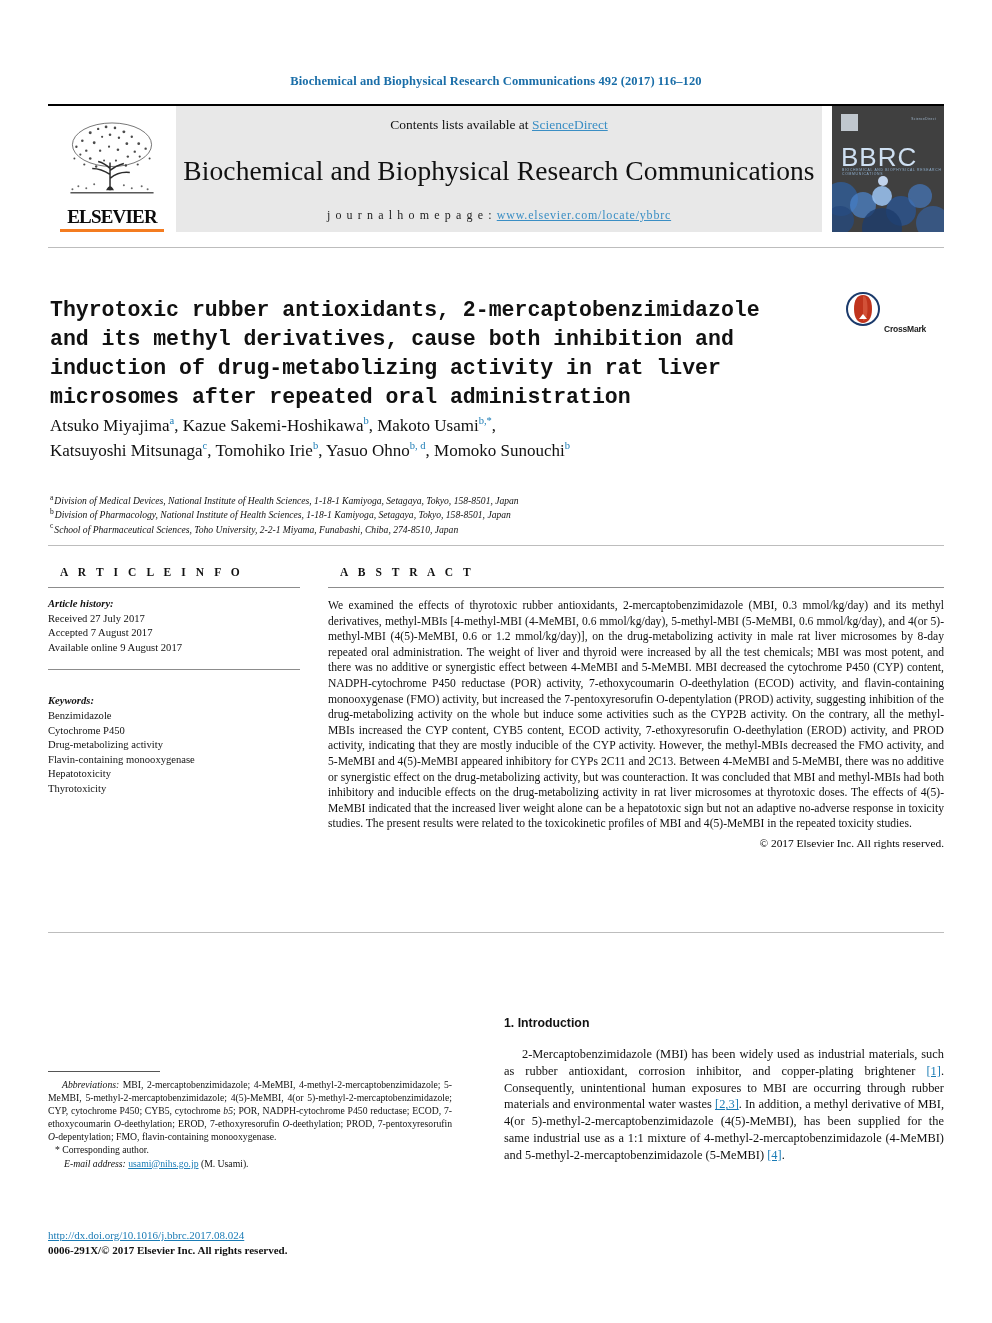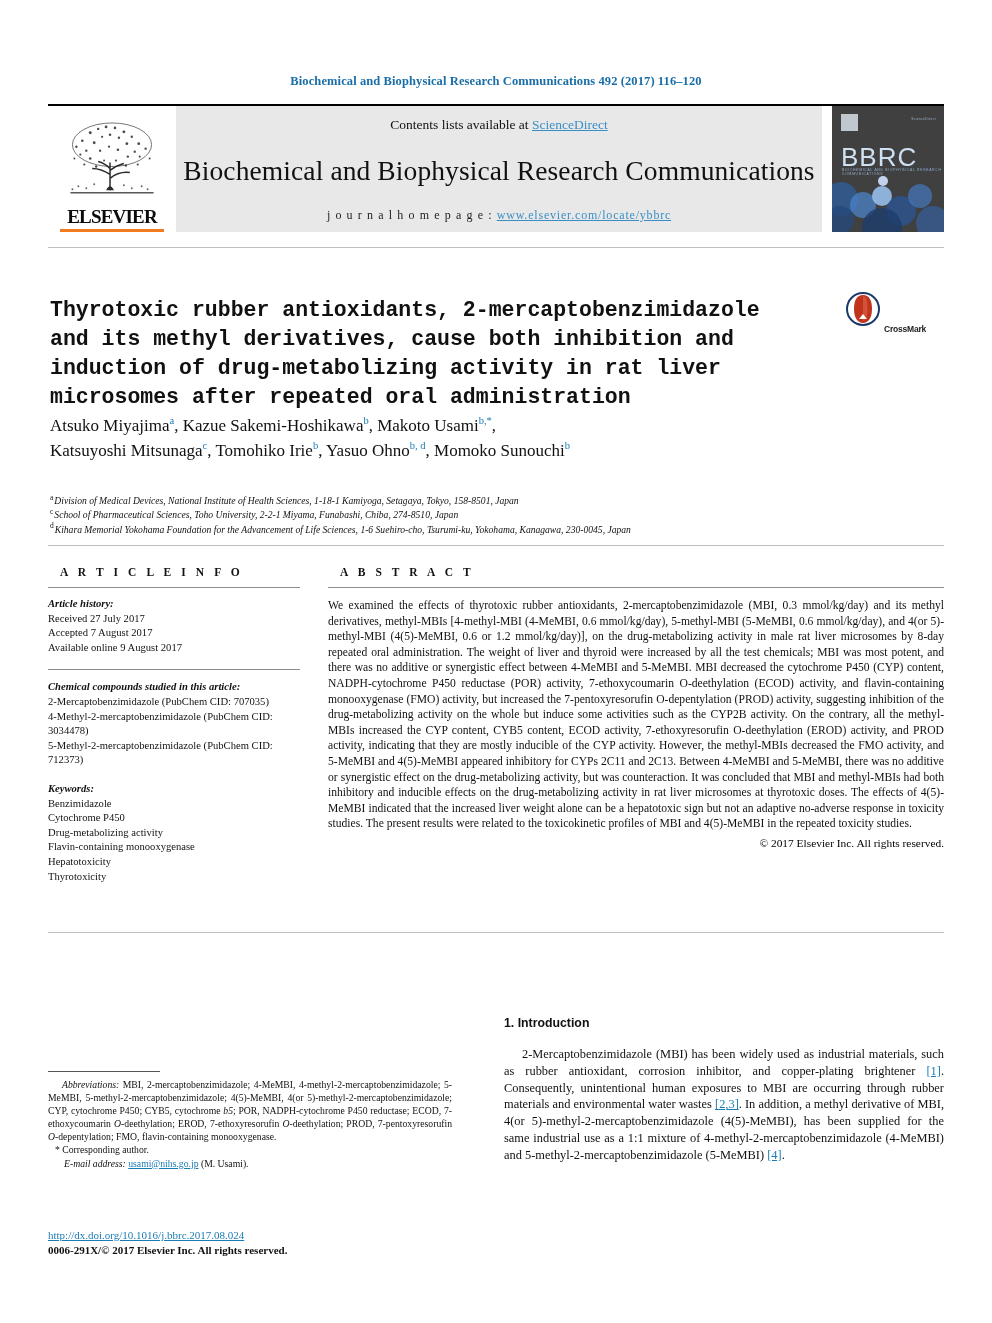--- a/index.html
+++ b/index.html
@@ -368,45 +368,39 @@
     <span><span>Kazue Sakemi-Hoshikawa</span><sup class="affil-mark">b</sup></span>,
     <span><span>Makoto Usami</span><sup class="affil-mark">b</sup><sup class="corr">,*</sup></span>,<br>
     <span><span>Katsuyoshi Mitsunaga</span><sup class="affil-mark">c</sup></span>,
     <span><span>Tomohiko Irie</span><sup class="affil-mark">b</sup></span>,
     <span><span>Yasuo Ohno</span><sup class="affil-mark">b, d</sup></span>,
     <span><span>Momoko Sunouchi</span><sup class="affil-mark">b</sup></span>
   </div>
 
   <div class="affiliations">
     <div><span class="aff-mark">a</span><span>Division of Medical Devices, National Institute of Health Sciences, 1-18-1 Kamiyoga, Setagaya, Tokyo, 158-8501, Japan</span></div>
+    <div><span class="aff-mark">b</span><span>Division of Pharmacology, National Institute of Health Sciences, 1-18-1 Kamiyoga, Setagaya, Tokyo, 158-8501, Japan</span></div>
     <div><span class="aff-mark">c</span><span>School of Pharmaceutical Sciences, Toho University, 2-2-1 Miyama, Funabashi, Chiba, 274-8510, Japan</span></div>
-    <div><span class="aff-mark">d</span><span>Kihara Memorial Yokohama Foundation for the Advancement of Life Sciences, 1-6 Suehiro-cho, Tsurumi-ku, Yokohama, Kanagawa, 230-0045, Japan</span></div>
   </div>
 
   <div class="sec-rule"></div>
 
   <div class="col-left">
     <div class="sec-head">A R T I C L E   I N F O</div>
     <div class="hr-thin"></div>
 
     <div class="info-block">
       <span class="lbl">Article history:</span>
       <div>Received 27 July 2017</div>
       <div>Accepted 7 August 2017</div>
       <div>Available online 9 August 2017</div>
     </div>
 
     <div class="hr-mid"></div>
 
-    <div class="info-block">
-      <span class="lbl">Chemical compounds studied in this article:</span>
-      <div>2-Mercaptobenzimidazole (PubChem CID: 707035)</div>
-      <div>4-Methyl-2-mercaptobenzimidazole (PubChem CID: 3034478)</div>
-      <div>5-Methyl-2-mercaptobenzimidazole (PubChem CID: 712373)</div>
-    </div>
 
     <div class="info-gap"></div>
 
     <div class="info-block">
       <span class="lbl">Keywords:</span>
       <div>Benzimidazole</div>
       <div>Cytochrome P450</div>
       <div>Drug-metabolizing activity</div>
       <div>Flavin-containing monooxygenase</div>
       <div>Hepatotoxicity</div>

